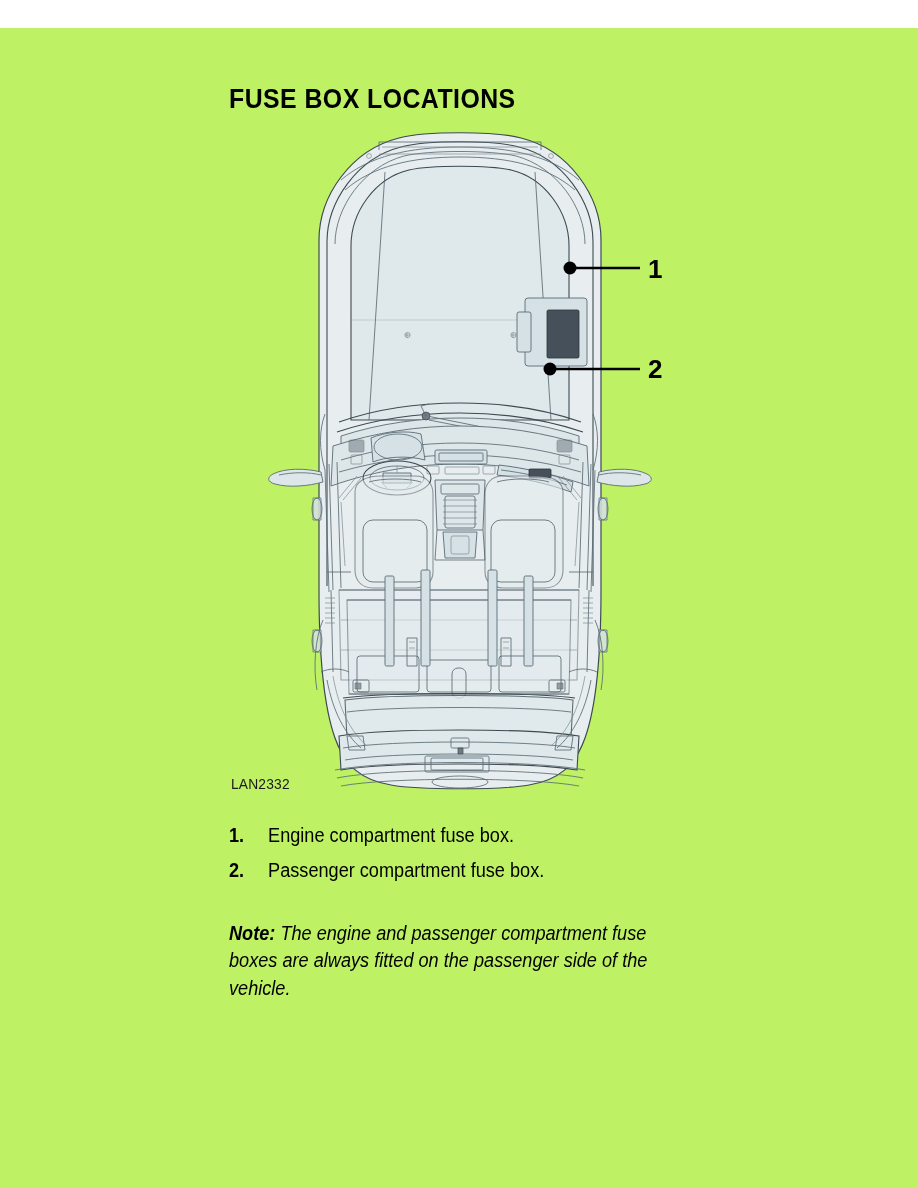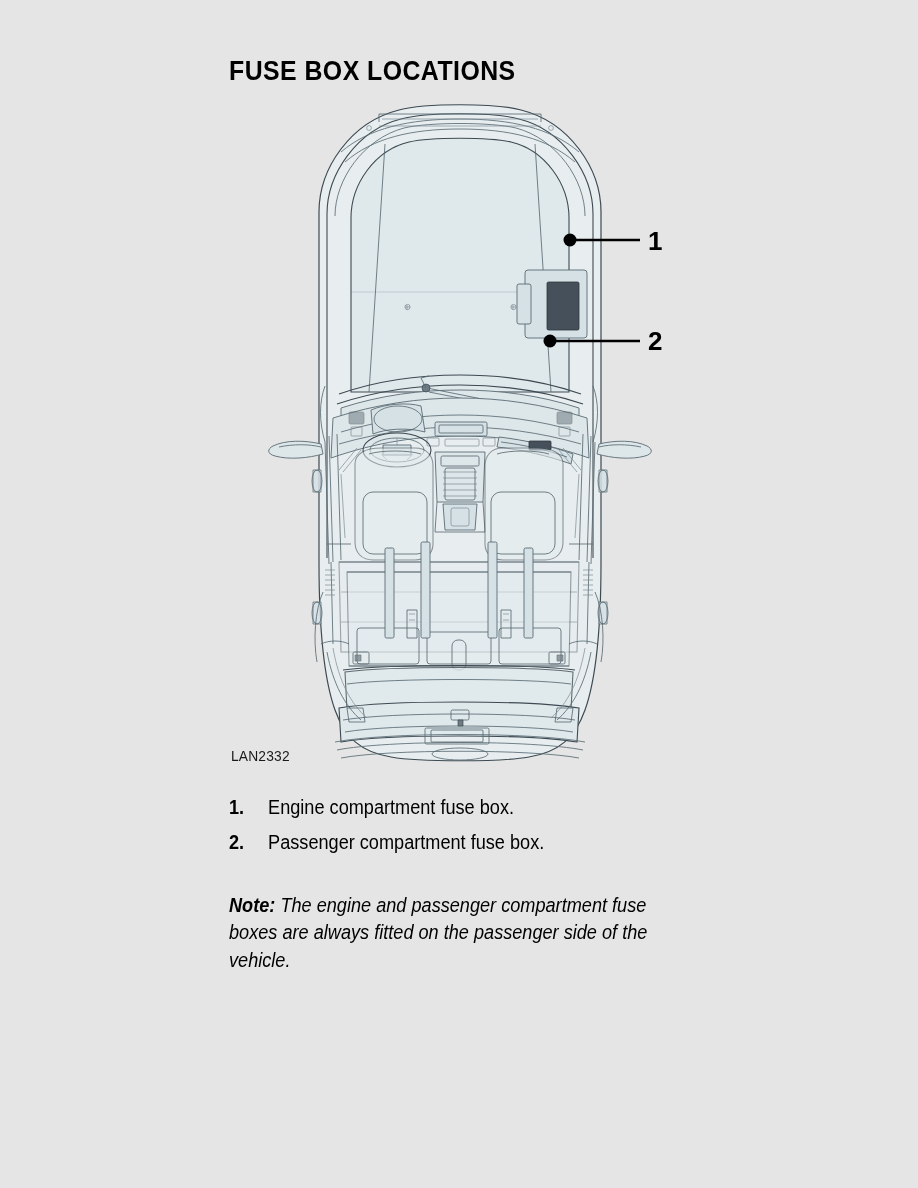--- a/index.html
+++ b/index.html
@@ -12,21 +12,22 @@
     height: 1188px;
     position: relative;
     font-family: "Liberation Sans", sans-serif;
     color: #000000;
     overflow: hidden;
   }
 
   .page {
     position: absolute;
     inset: 0;
-    background: #e5e5e5;
+    background: #bef264;
+    margin-top: 28px;
   }
 
   
   .title {
     position: absolute;
     left: 229px;
     top: 40px;
     font-family: "Liberation Sans Narrow", "Liberation Sans", sans-serif;
     font-size: 27px;
     font-weight: bold;

